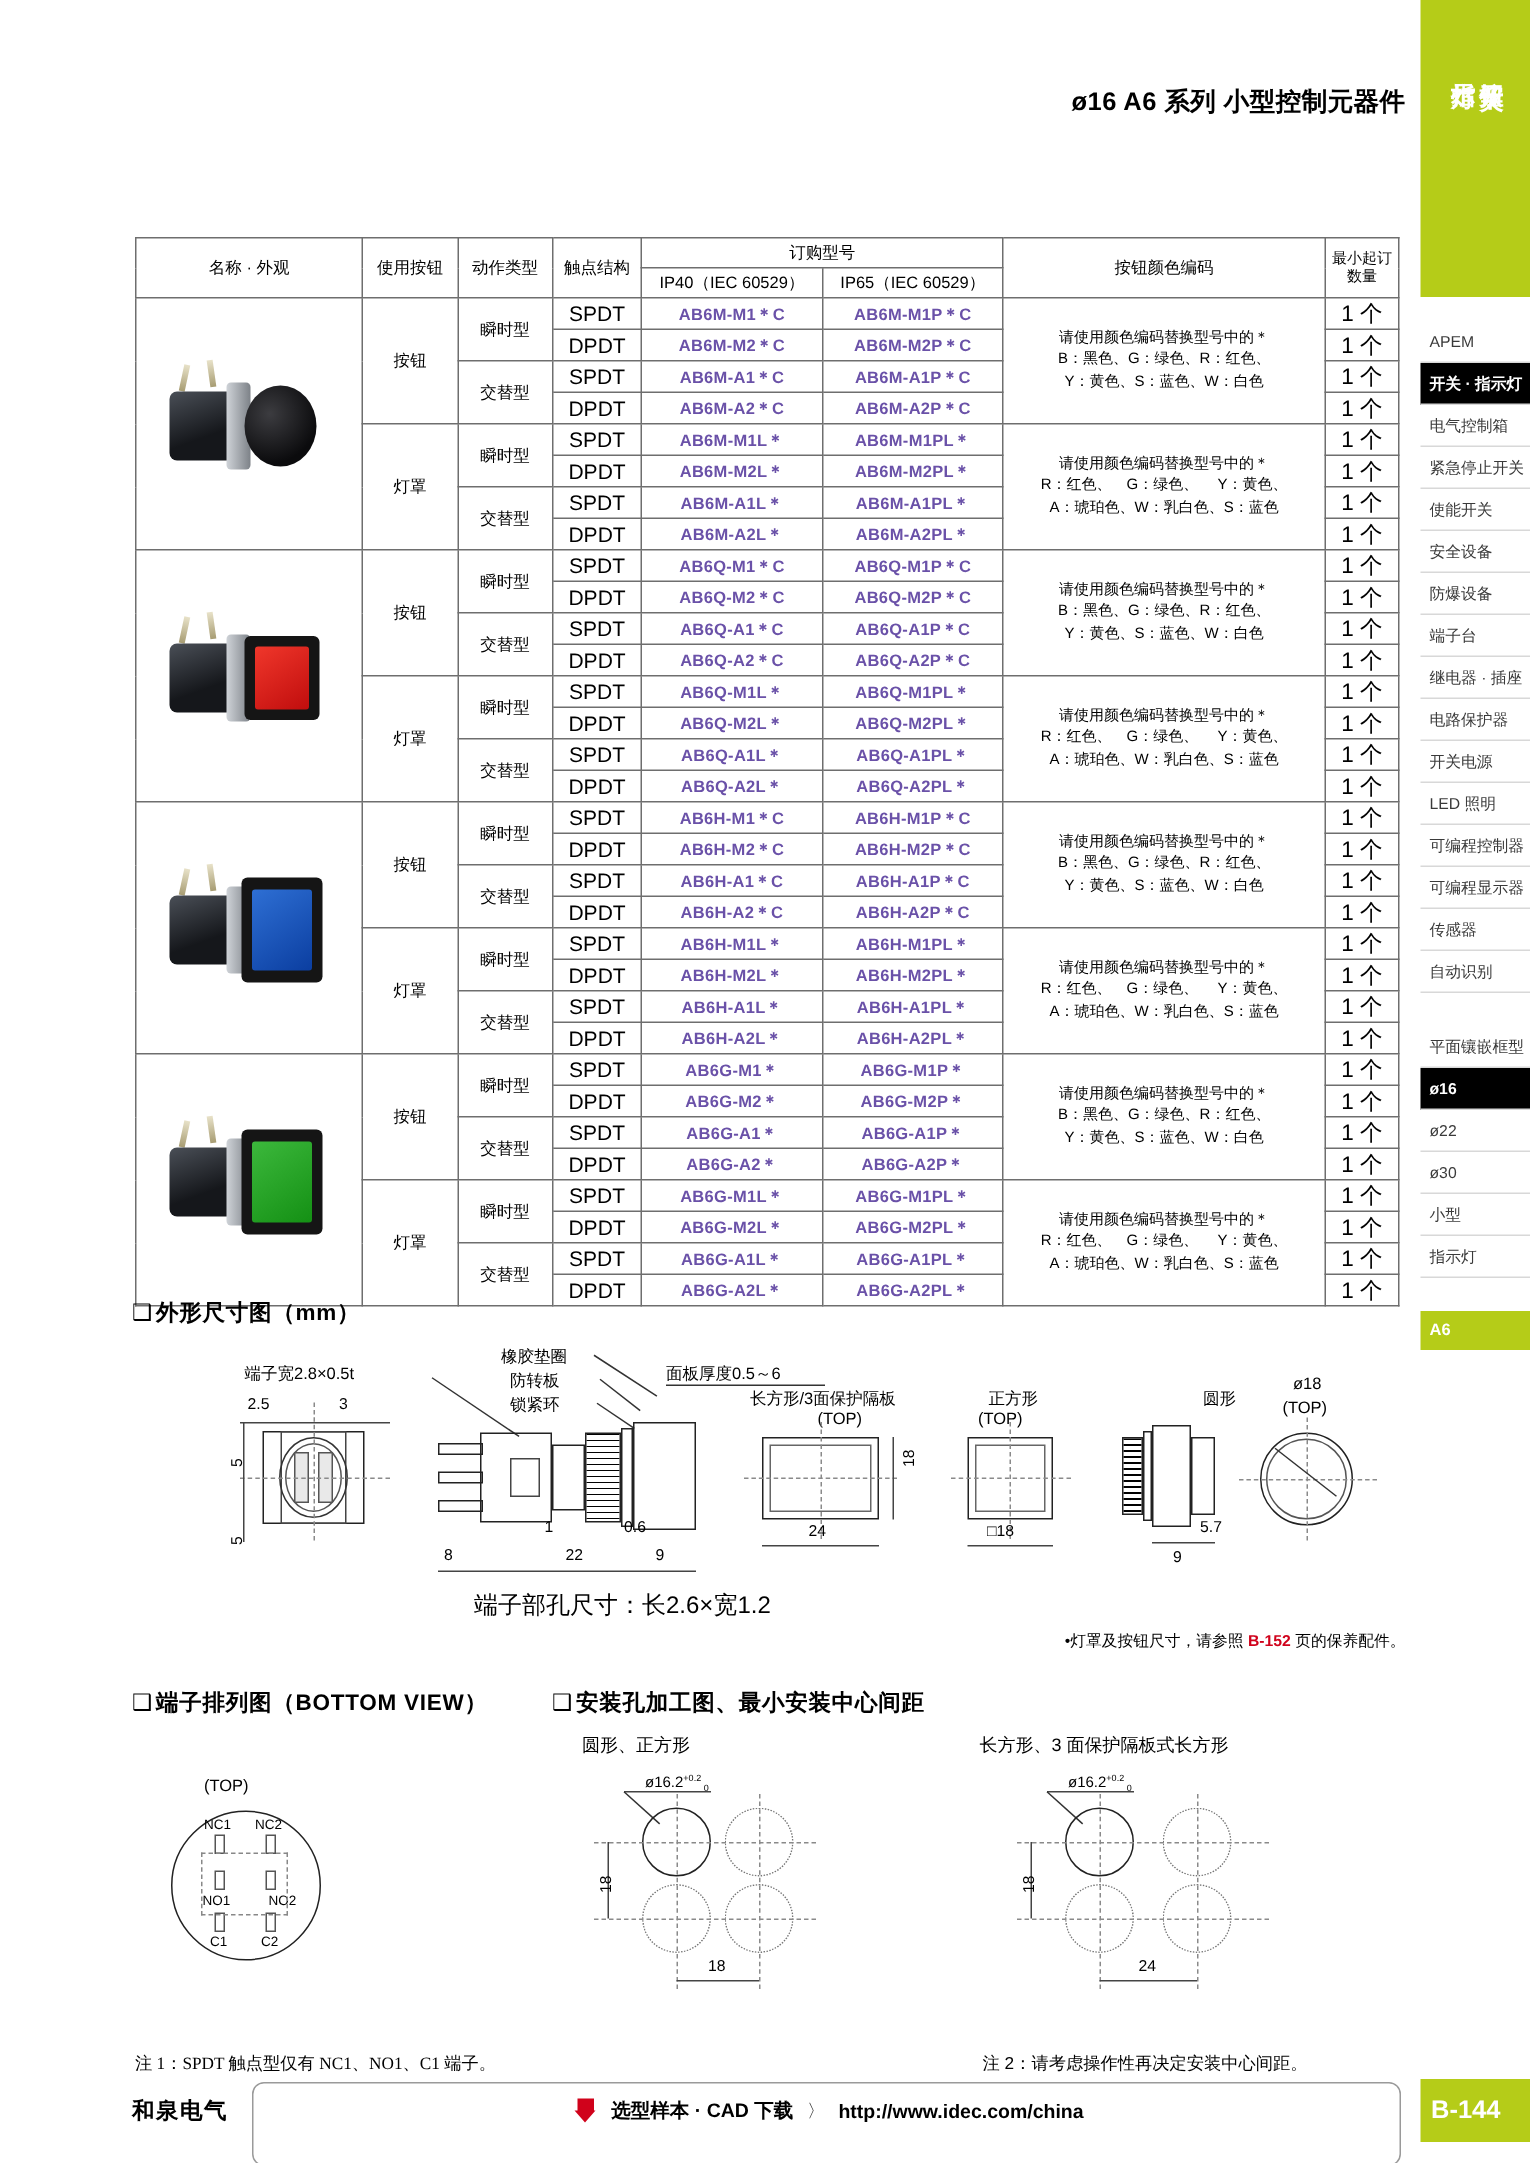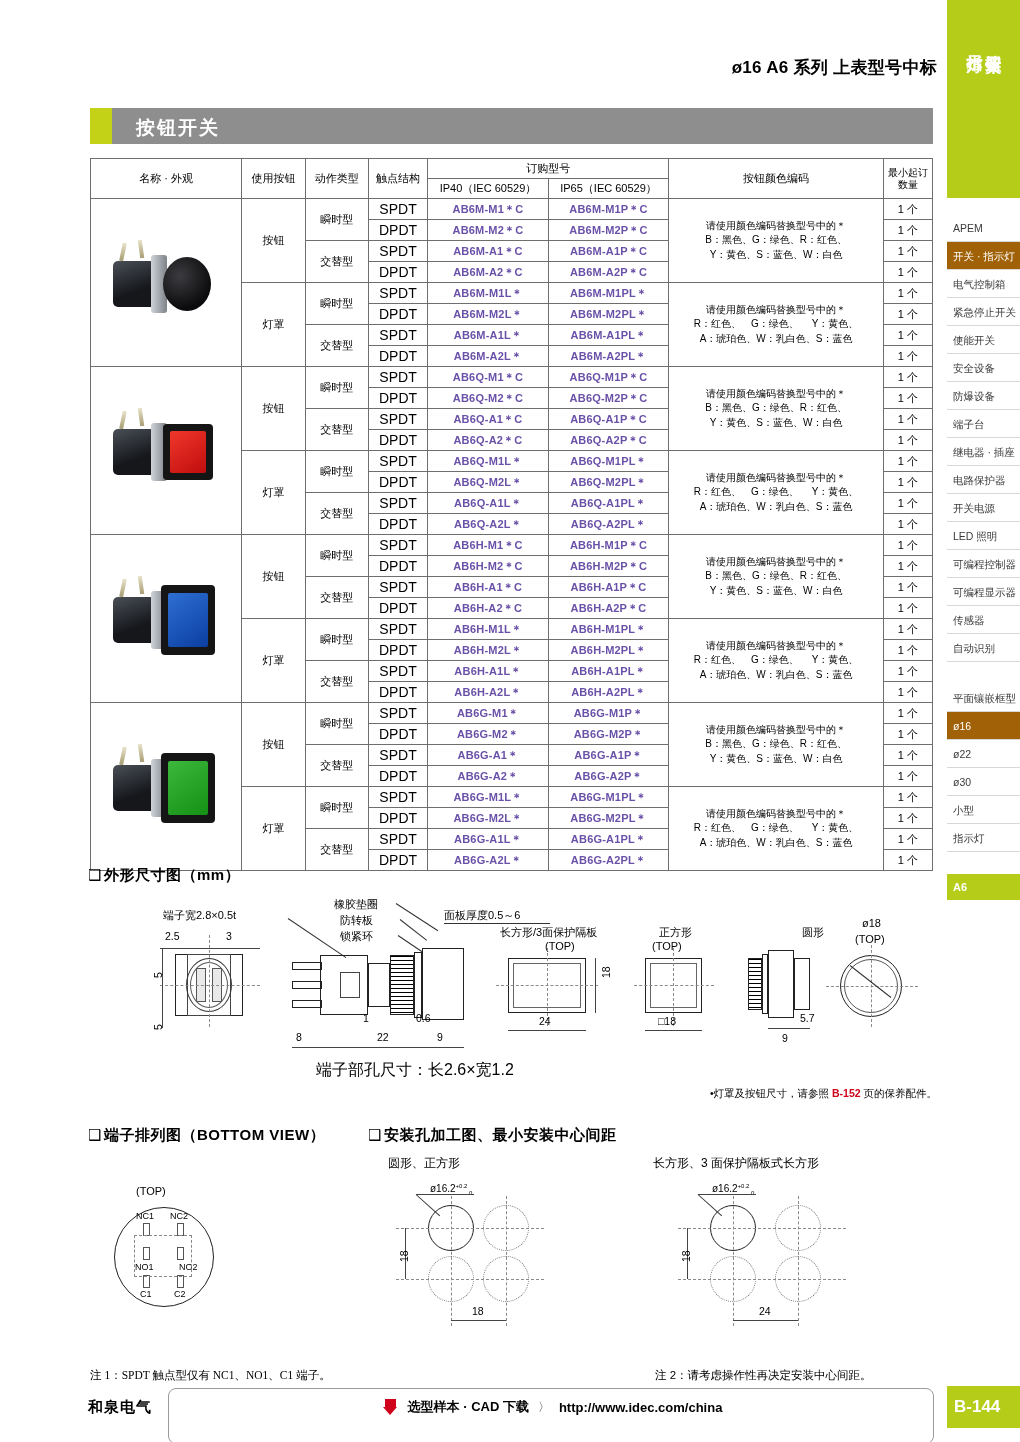--- a/index.html
+++ b/index.html
@@ -23,21 +23,21 @@
     color: #fff; font-size: 16px; font-weight: bold; letter-spacing: 1px;
   }
   .vert { writing-mode: vertical-rl; text-orientation: upright; line-height: 1.05; }
 
   
   .nav { position: absolute; left: 947px; top: 214px; width: 73px; }
   .nav-item {
     height: 28px; line-height: 28px; font-size: 10.5px; color: #3a3a3a;
     border-bottom: 1px solid #d8d8d8; padding-left: 6px; white-space: nowrap;
   }
-  .nav-item.active { background: #a16207; color: #fff; font-weight: normal; }
+  .nav-item.active { background: #000000; color: #fff; font-weight: bold; }
   .nav-gap { height: 22px; }
   .nav-tag {
     height: 26px; line-height: 26px; background: #b5cc18; color: #fff;
     font-size: 11px; font-weight: bold; padding-left: 6px;
   }
 
   
   .doc-title {
     position: absolute; right: 83px; top: 56px;
     font-size: 17px; font-weight: bold; letter-spacing: .3px;
@@ -71,21 +71,21 @@
   .th-ip   { width: 118px; }
   .th-col  { width: 210px; }
   .th-moq  { width: 48px; }
   .tbl td.model { color: #6a51a8; font-weight: bold; font-size: 11px; letter-spacing: .2px; }
   .tbl td.con  { font-size: 14px; }
   .tbl td.small-ct { font-size: 11px; }
   .rowh { height: 21px; }
   .namecell { text-align: left; vertical-align: top; padding: 4px 0 0 5px; font-size: 11px; position: relative; }
   .namecell .nm { line-height: 1.35; }
   .colorcell { text-align: left; padding: 3px 6px; line-height: 1.45; font-size: 10px; margin-top: 40px; }
-  .moq { font-size: 11px; }
+  .moq { font-size: 15px; }
 
   
   .photo { position: absolute; left: 16px; top: 40px; width: 112px; height: 86px; }
   .ph-body {
     position: absolute; left: 6px; top: 22px; width: 52px; height: 46px;
     background: linear-gradient(160deg,#4a4f57,#15171b 60%); border-radius: 5px;
   }
   .ph-ring {
     position: absolute; left: 44px; top: 16px; width: 16px; height: 58px;
     background: linear-gradient(90deg,#cfd3d8,#7d8288); border-radius: 3px;
@@ -219,25 +219,21 @@
     <div class="nav-item">平面镶嵌框型</div>
     <div class="nav-item active">ø16</div>
     <div class="nav-item">ø22</div>
     <div class="nav-item">ø30</div>
     <div class="nav-item">小型</div>
     <div class="nav-item">指示灯</div>
     <div class="nav-gap"></div>
     <div class="nav-tag">A6</div>
   </div>
 
-  <div class="doc-title">ø16 A6 系列 上表型号中标</div>
-  <div class="sec-bar">
-    <div class="sec-bar-chip"></div>
-    <div class="sec-bar-label">按钮开关</div>
-  </div>
+  <div class="doc-title">ø16 A6 系列 小型控制元器件</div>
 
   <table class="tbl">
     <thead>
       <tr>
         <th class="th-name" rowspan="2">名称 · 外观</th>
         <th class="th-btn" rowspan="2">使用按钮</th>
         <th class="th-act" rowspan="2">动作类型</th>
         <th class="th-con" rowspan="2">触点结构</th>
         <th colspan="2">订购型号</th>
         <th class="th-col" rowspan="2">按钮颜色编码</th>

